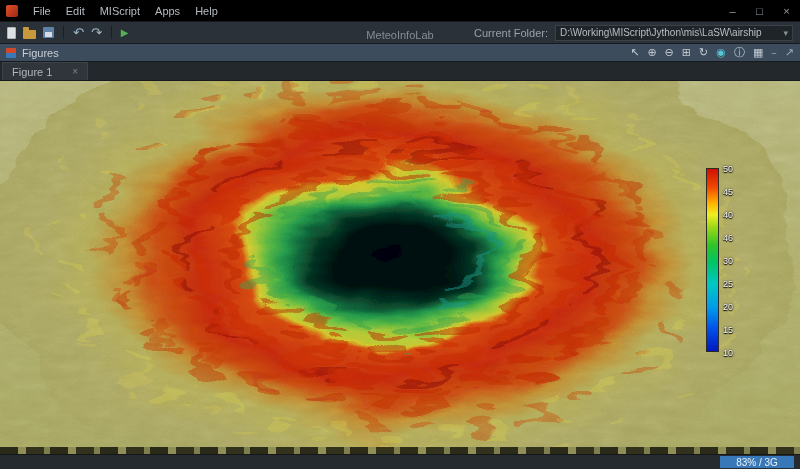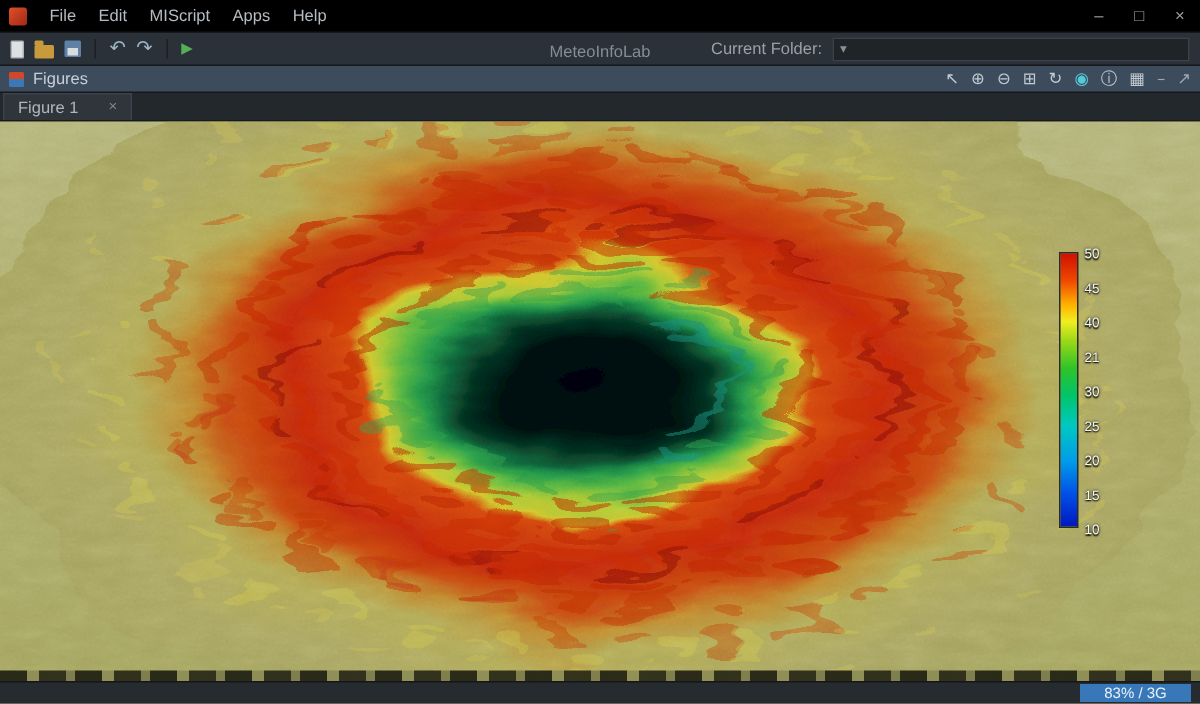--- a/index.html
+++ b/index.html
@@ -101,20 +101,21 @@
     <span class="icon-open"></span>
     <span class="icon-save"></span>
     <span class="tb-sep"></span>
     <span class="glyph-btn">↶</span>
     <span class="glyph-btn">↷</span>
     <span class="tb-sep"></span>
     <span class="glyph-btn run-btn">▶</span>
     <div class="folder-group">
       <span class="folder-label">Current Folder:</span>
       <div class="folder-combo">
+        <span class="folder-path">D:\Working\MIScript\Jython\mis\LaSW\airship</span>
         <span class="combo-arrow">▾</span>
       </div>
     </div>
   </div>
 
   <div class="figures-header">
     <span class="fig-icon"></span>
     <span>Figures</span>
     <div class="fig-tools">
       <span class="fig-tool">↖</span>
@@ -201,21 +202,21 @@
 
       <rect width="800" height="373" filter="url(#grainCoarse)" opacity="0.22" style="mix-blend-mode:overlay"></rect>
       <rect width="800" height="373" filter="url(#grainFine)" opacity="0.13" style="mix-blend-mode:overlay"></rect>
     </svg>
 
     <div class="colorbar-wrap">
       <div class="colorbar-bar"></div>
       <span class="cb-tick" style="top:-4px">50</span>
       <span class="cb-tick" style="top:19px">45</span>
       <span class="cb-tick" style="top:42px">40</span>
-      <span class="cb-tick" style="top:65px">21</span>
+      <span class="cb-tick" style="top:65px">46</span>
       <span class="cb-tick" style="top:88px">30</span>
       <span class="cb-tick" style="top:111px">25</span>
       <span class="cb-tick" style="top:134px">20</span>
       <span class="cb-tick" style="top:157px">15</span>
       <span class="cb-tick" style="top:180px">10</span>
     </div>
 
     <div class="figure-bottom-strip"></div>
   </div>
 

